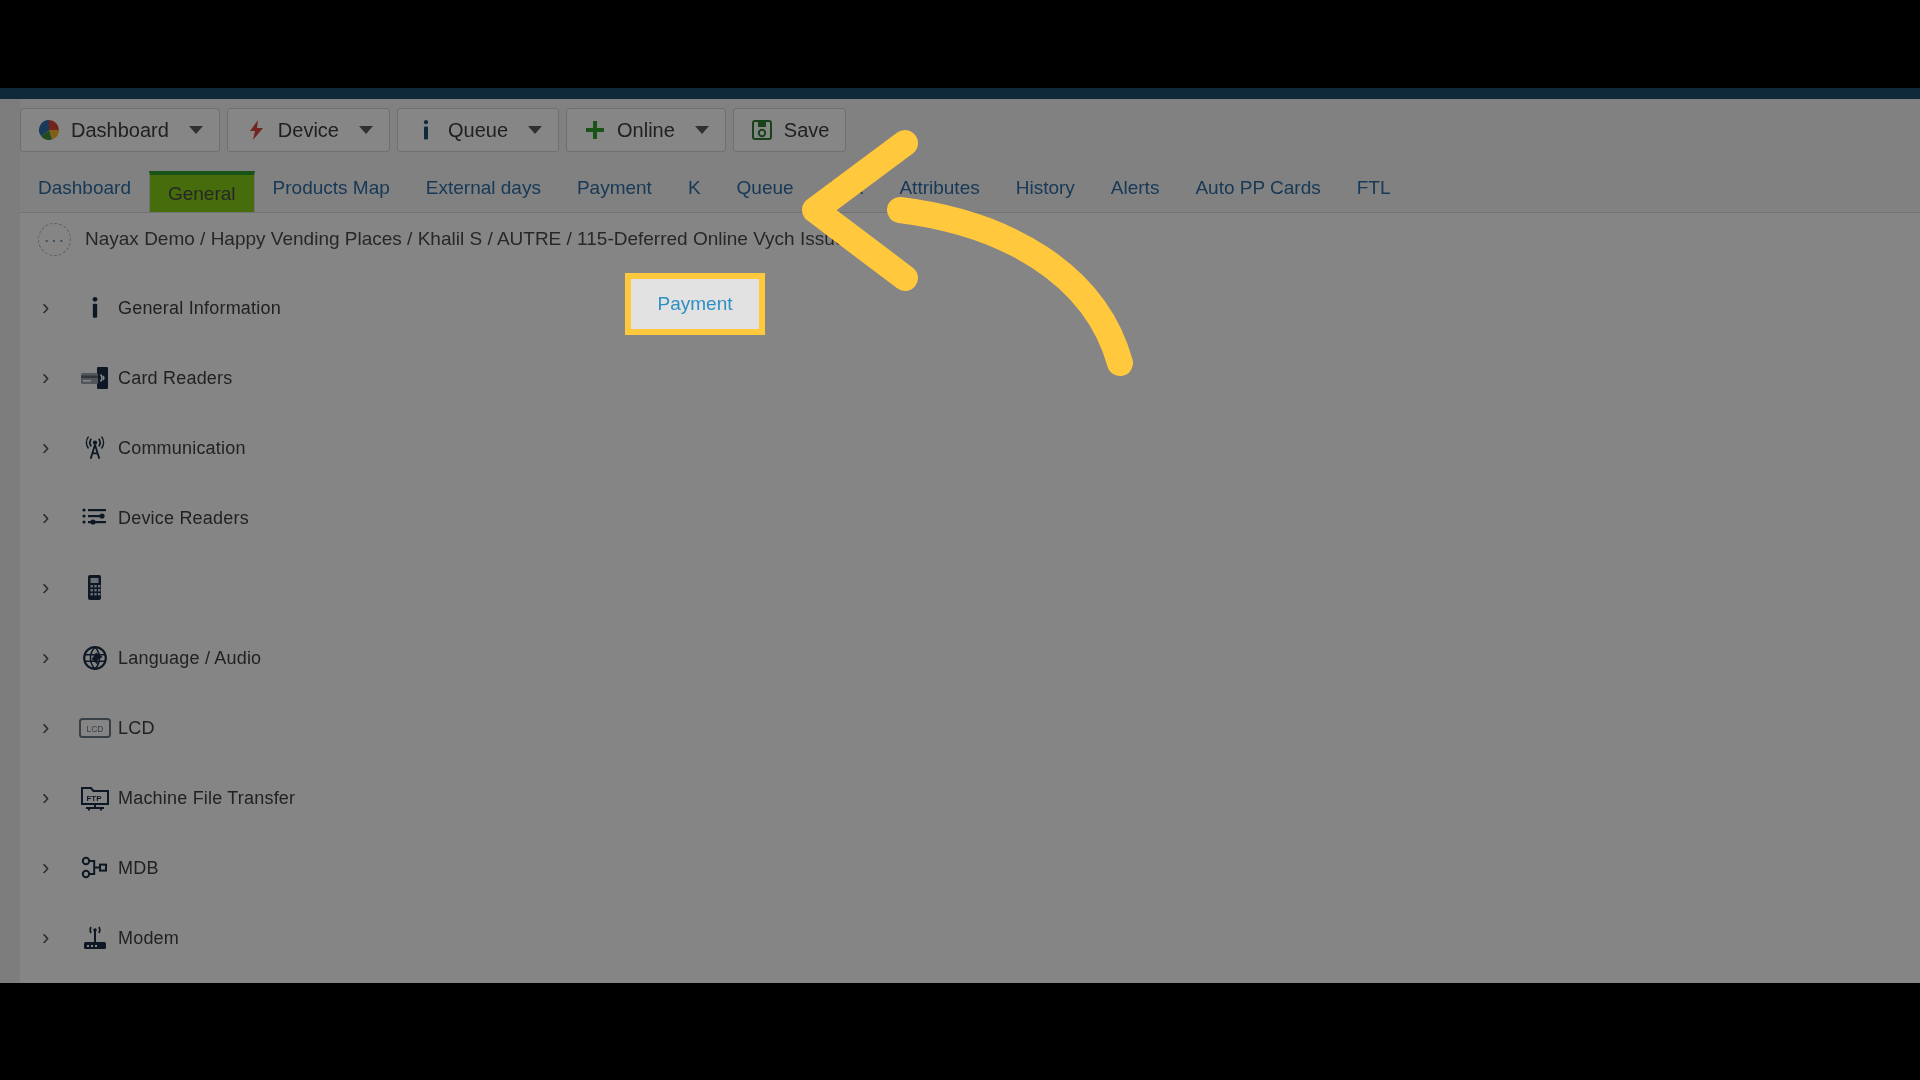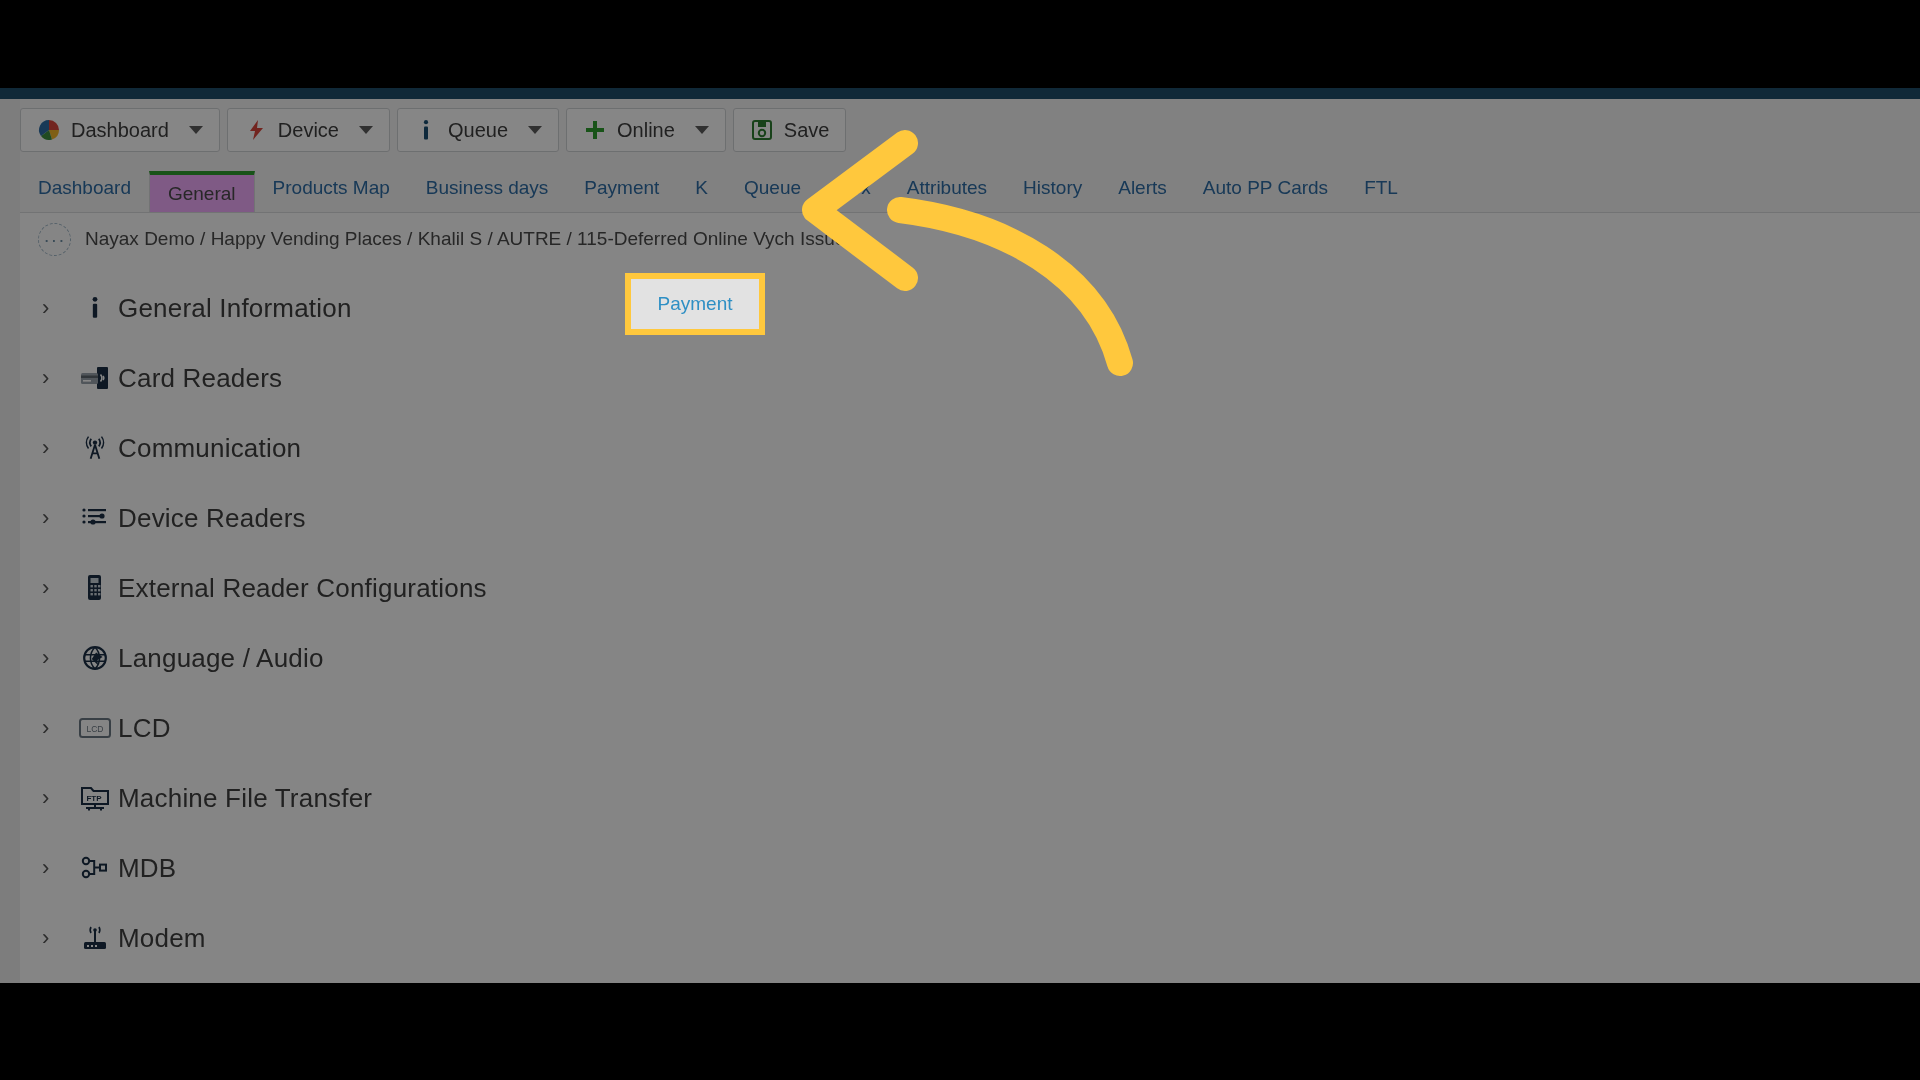--- a/index.html
+++ b/index.html
@@ -73,21 +73,21 @@
   .tab {
     display:flex; align-items:center;
     padding:0 18px;
     font-size:19px;
     color:#2e6ca4;
     cursor:pointer;
     position:relative;
     white-space:nowrap;
   }
   .tab.active {
-    background:#f0abfc;
+    background:#84cc16;
     color:#4a4a4a;
     border-top:4px solid #2f9e2f;
     border-left:1px solid #d7d9db;
     border-right:1px solid #d7d9db;
     margin-top:8px;
   }
 
   
   .crumbbar {
     position:absolute; left:0; top:114px;
@@ -119,21 +119,21 @@
   .acc-chev {
     width:30px; flex:none;
     font-size:22px; color:#555; line-height:1;
   }
   .acc-ico {
     width:46px; flex:none;
     display:flex; align-items:center; justify-content:center;
   }
   .acc-ico svg { display:block; }
   .acc-label {
-    font-size:26px; color:#3f3f3f; font-weight:300;
+    font-size:18px; color:#3f3f3f; font-weight:300;
     letter-spacing:.2px;
     text-align:center;
   }
 
   
   #dim {
     position:absolute; left:0; top:0; right:0; bottom:0;
     background:rgba(0,0,0,0.47);
     pointer-events:none;
   }
@@ -226,21 +226,21 @@
           <div class="tab">
               <span>Dashboard</span>
             </div>
           <div class="tab active">
               <span>General</span>
             </div>
           <div class="tab">
               <span>Products Map</span>
             </div>
           <div class="tab">
-              <span>Business days</span>
+              <span>External days</span>
             </div>
           <div class="tab">
               <span>Payment</span>
             </div>
           <div class="tab">
               <span>K</span>
             </div>
           <div class="tab">
               <span>Queue</span>
             </div>
@@ -340,21 +340,20 @@
                 <rect x="10.3" y="11" width="2.4" height="2.4" fill="#c9d2da"></rect>
                 <rect x="14" y="11" width="2.4" height="2.4" fill="#c9d2da"></rect>
                 <rect x="6.5" y="15" width="2.4" height="2.4" fill="#c9d2da"></rect>
                 <rect x="10.3" y="15" width="2.4" height="2.4" fill="#c9d2da"></rect>
                 <rect x="14" y="15" width="2.4" height="2.4" fill="#c9d2da"></rect>
                 <rect x="6.5" y="19" width="2.4" height="2.4" fill="#c9d2da"></rect>
                 <rect x="10.3" y="19" width="2.4" height="2.4" fill="#c9d2da"></rect>
                 <rect x="14" y="19" width="2.4" height="2.4" fill="#c9d2da"></rect>
               </svg>
             </span>
-            <span class="acc-label">External Reader Configurations</span>
           </div>
 
           <div class="acc-row">
             <span class="acc-chev">›</span>
             <span class="acc-ico">
               <svg width="26" height="26" viewBox="0 0 24 24">
                 <circle cx="12" cy="12" r="10" fill="none" stroke="#1b2f45" stroke-width="2"></circle>
                 <path d="M12 2 a14 14 0 0 0 0 20 a14 14 0 0 0 0 -20" fill="none" stroke="#1b2f45" stroke-width="1.4"></path>
                 <path d="M2.5 9 h19 M2.5 15 h19" stroke="#1b2f45" stroke-width="1.4"></path>
                 <path d="M13 7 l6 4 -5 3 1 5 -6 -6 z" fill="#1b2f45"></path>

